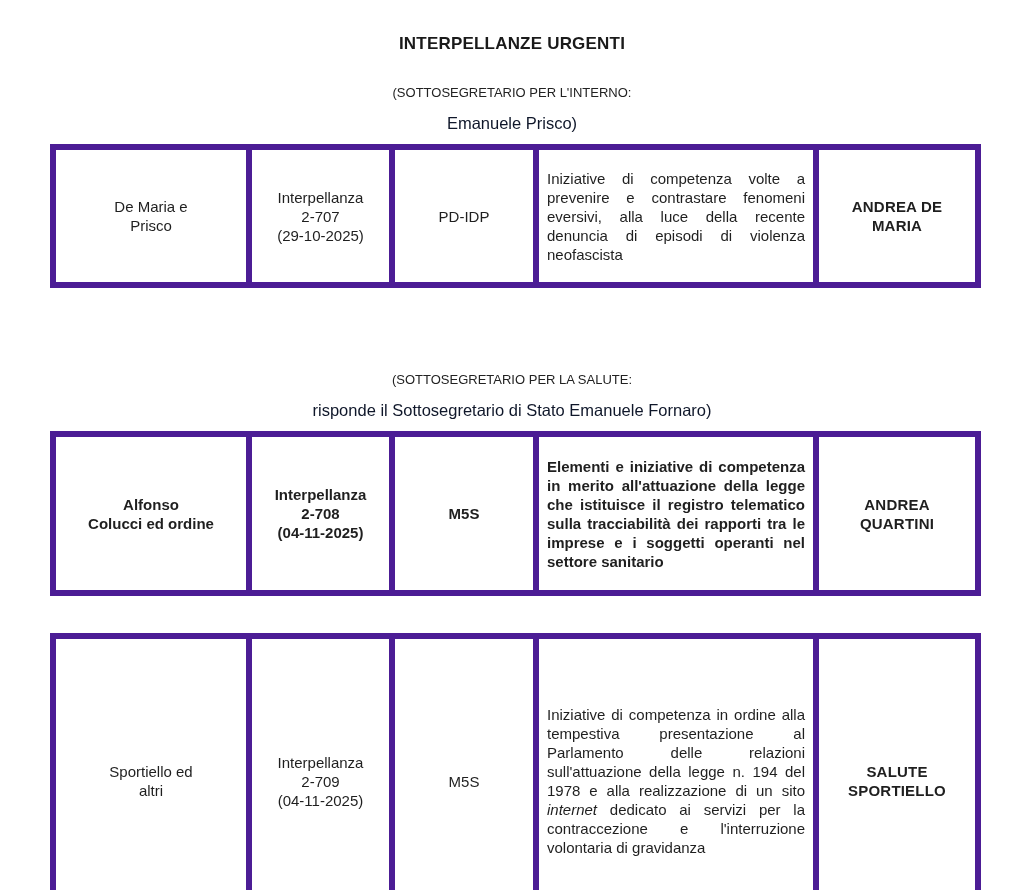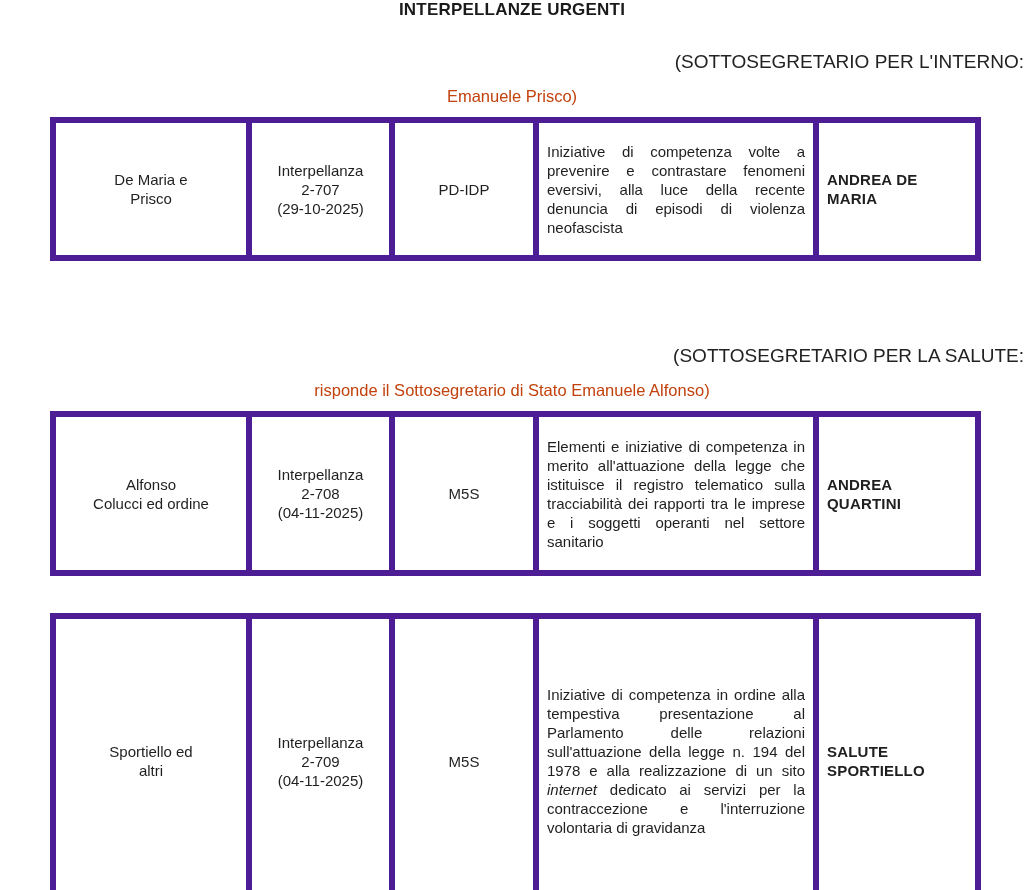--- a/index.html
+++ b/index.html
@@ -7,41 +7,42 @@
   body {
     width: 1024px;
     height: 890px;
     font-family: "Liberation Sans", sans-serif;
     color: #1f1f1f;
     overflow: hidden;
   }
   .page {
     width: 1024px;
     height: 890px;
+    padding-top: 34px;
     background: #ffffff;
   }
   .doc-title {
     text-align: center;
     font-size: 17px;
     font-weight: bold;
     color: #1a1a1a;
     letter-spacing: 0.2px;
   }
   .section-header {
-    text-align: right;
-    font-size: 19px;
+    text-align: center;
+    font-size: 13px;
     font-weight: normal;
     color: #222222;
     margin-top: 31px;
   }
   .section-subheader {
     text-align: center;
     font-size: 16.5px;
     font-weight: normal;
-    color: #c2410c;
+    color: #0f172a;
     margin-top: 14px;
     margin-bottom: 11px;
   }
   .section-2 .section-header { margin-top: 84px; }
   table.doc-table {
     border-collapse: collapse;
     table-layout: fixed;
     width: 925px;
     margin-left: 50px;
   }
@@ -62,27 +63,27 @@
     text-align: center;
     white-space: pre-line;
   }
   td.cell-subject {
     text-align: justify;
     line-height: 20px;
     padding: 9px 8px;
     vertical-align: middle;
   }
   td.cell-speaker {
-    text-align: left;
+    text-align: center;
     font-weight: bold;
     white-space: pre-line;
     letter-spacing: 0.2px;
   }
   .t1 td { height: 138px; }
-  .t2 td { height: 159px; }
+  .t2 td { height: 159px; font-weight: bold; }
   .t3 td { height: 290px; }
   .t3 { margin-top: 37px; }
   .italic-word { font-style: italic; }
 </style>
 </head>
 <body>
 
 <div class="page">
 
   <h1 class="doc-title">INTERPELLANZE URGENTI</h1>
@@ -110,21 +111,21 @@
           <td class="cell-subject"><span>Iniziative di competenza volte a prevenire e contrastare fenomeni eversivi, alla luce della recente denuncia di episodi di violenza neofascista</span><span class="italic-word"></span><span></span></td>
           <td class="cell-speaker">ANDREA DE
 MARIA</td>
         </tr>
       </tbody>
     </table>
   </div>
 
   <div class="section section-2">
     <p class="section-header">(SOTTOSEGRETARIO PER LA SALUTE:</p>
-    <p class="section-subheader">risponde il Sottosegretario di Stato Emanuele Alfonso)</p>
+    <p class="section-subheader">risponde il Sottosegretario di Stato Emanuele Fornaro)</p>
 
     <table class="doc-table t2">
       <colgroup>
         <col class="col-presenters">
           <col class="col-docref">
           <col class="col-party">
           <col class="col-subject">
           <col class="col-speaker">
       </colgroup>
       <tbody>

